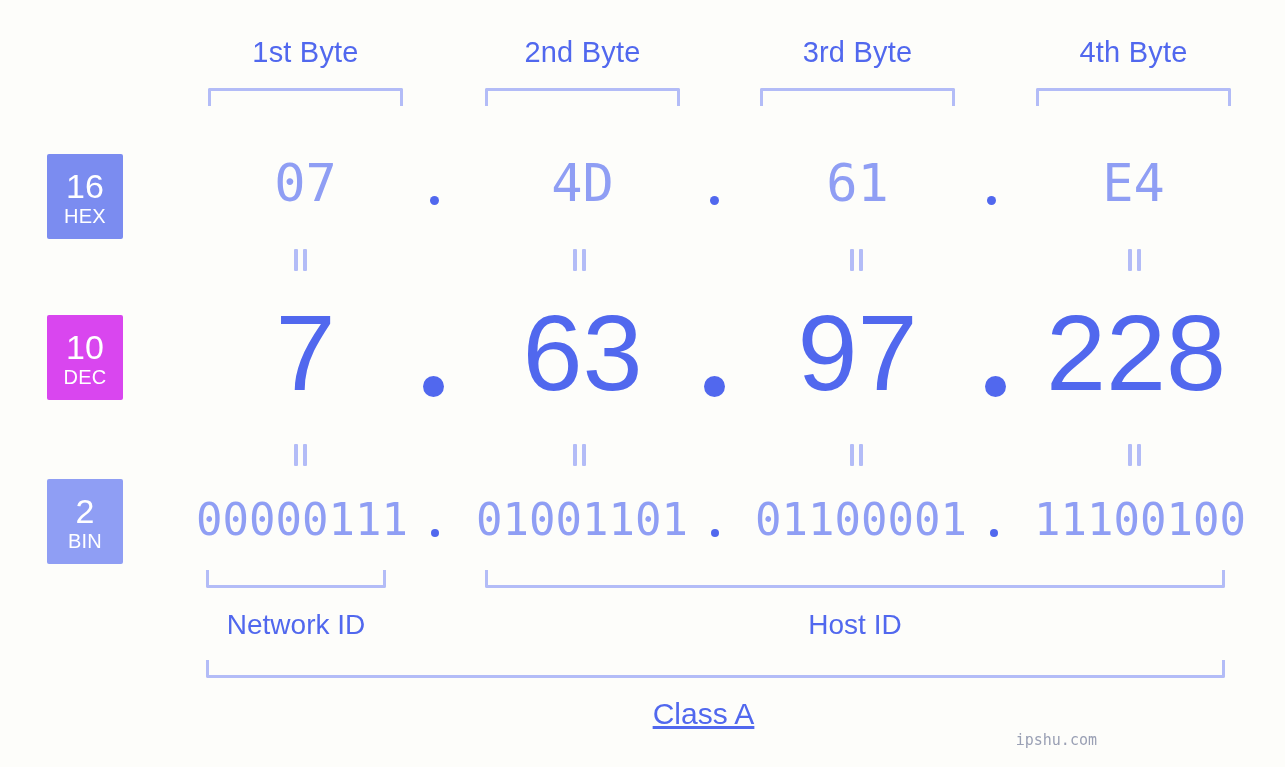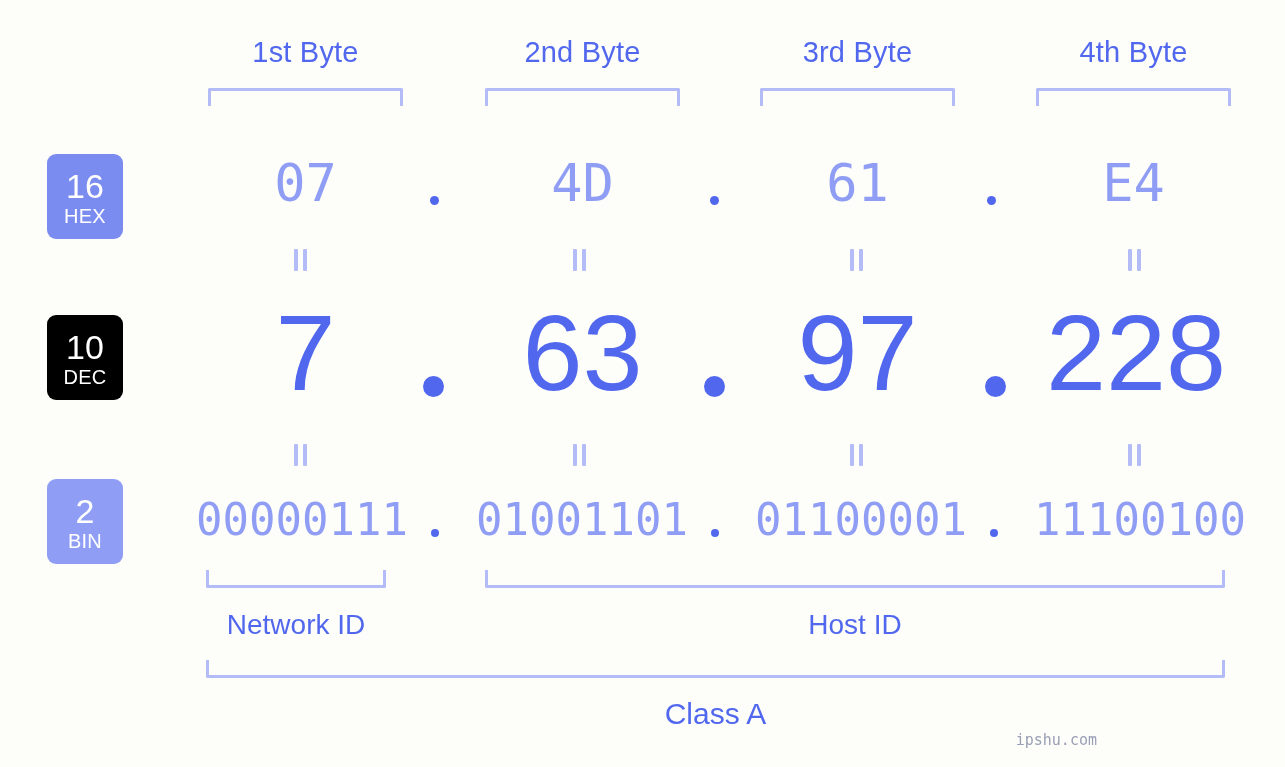--- a/index.html
+++ b/index.html
@@ -36,39 +36,39 @@
     border:3px solid #b3bcf7;
     border-top:none;
     height:18px;
     box-sizing:border-box;
     border-radius:0 0 2px 2px;
   }
 
   
   .badge{
     position:absolute;left:47px;width:76px;height:85px;
-    border-radius:9px;
+    border-radius:2px;
     color:#ffffff;
     display:flex;flex-direction:column;
     align-items:center;justify-content:center;
     box-sizing:border-box;
     padding-top:2px;
   }
   .badge .num{
     font-size:34px;line-height:34px;font-weight:400;
     font-family:"Liberation Sans",sans-serif;
     letter-spacing:0px;
   }
   .badge .sys{
     font-size:20px;line-height:22px;font-weight:400;
     font-family:"Liberation Sans",sans-serif;
     margin-top:2px;letter-spacing:.3px;
   }
   .badge-hex{background:#7b8cf0;}
-  .badge-dec{background:#000000;}
+  .badge-dec{background:#d946ef;}
   .badge-bin{background:#8f9ef4;}
 
   
   .cell{
     position:absolute;text-align:center;white-space:nowrap;
   }
   .hex-val{
     font-family:"DejaVu Sans Mono","Liberation Mono",monospace;
     font-size:52px;line-height:56px;color:#8f9ef4;
     top:155px;height:64px;
@@ -215,17 +215,17 @@
   <div class="dot dot-bin" style="left:711px;"></div>
   <div class="dot dot-bin" style="left:990px;"></div>
 
   <div class="bracket-up" style="left:206px;top:570px;width:180px;"></div>
   <div class="bracket-up" style="left:485px;top:570px;width:740px;"></div>
 
   <div class="id-label" style="left:485px;top:608px;width:740px;">Host ID</div>
   <div class="id-label" style="left:206px;top:608px;width:180px;">Network ID</div>
 
   <div class="bracket-up" style="left:206px;top:660px;width:1019px;"></div>
-  <div class="class-label" style="left:206px;top:696px;width:1019px;">Class A</div>
+  <div class="class-label" style="left:194px;top:696px;width:1019px;text-decoration:underline;">Class A</div>
 
   <div class="watermark">ipshu.com</div>
 
 </div>
 
 </body></html>

